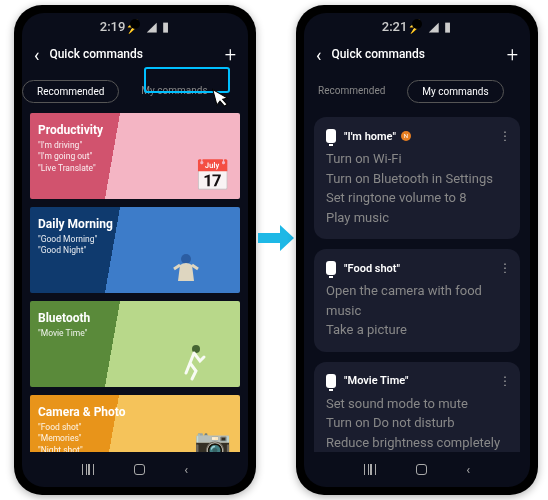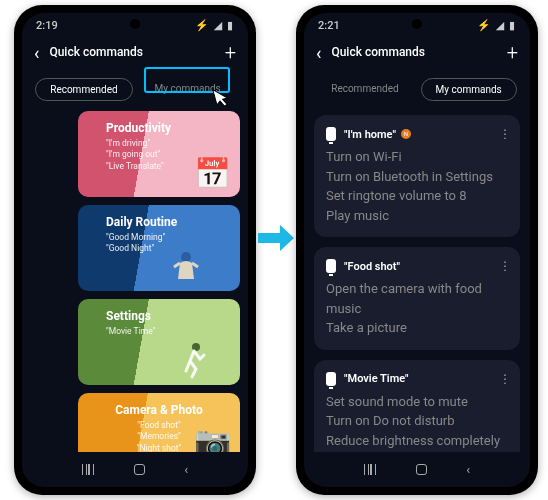--- a/index.html
+++ b/index.html
@@ -2,40 +2,40 @@
 <html><head>
 <meta charset="utf-8">
 <style>
 * { margin: 0; padding: 0; box-sizing: border-box; font-family: -apple-system, "Segoe UI", Roboto, sans-serif; }
 body { background: #fff; width: 548px; height: 500px; position: relative; }
 .phone { position: absolute; width: 242px; height: 490px; background: #000; border-radius: 28px; padding: 8px; box-shadow: 0 2px 8px rgba(0,0,0,.3); }
 .phone.left { left: 14px; top: 5px; }
 .phone.right { left: 296px; top: 5px; }
 .screen { width: 100%; height: 100%; background: #0a0d1a; border-radius: 22px; overflow: hidden; display: flex; flex-direction: column; position: relative; }
 .notch { position: absolute; top: 6px; left: 50%; transform: translateX(-50%); width: 10px; height: 10px; background: #000; border-radius: 50%; z-index: 10; }
-.statusbar { display: flex; justify-content: space-between; padding: 6px 14px 2px; color: #ccc; font-size: 11px; font-weight: 500; }
+.statusbar { display: flex; justify-content: center; padding: 6px 14px 2px; color: #ccc; font-size: 13px; font-weight: 500; }
 .statusbar .icons { letter-spacing: 1px; }
 .header { display: flex; align-items: center; padding: 6px 12px; color: #fff; }
 .header .back { font-size: 18px; margin-right: 10px; }
 .header .title { font-size: 12px; font-weight: 500; flex: 1; }
 .header .plus { font-size: 20px; font-weight: 300; }
-.tabs { display: flex; justify-content: center; gap: 8px; padding: 8px 0 10px; }
+.tabs { display: flex; gap: 8px; padding: 8px 0 10px; }
 .tab { font-size: 10px; padding: 5px 14px; border-radius: 14px; color: #888; }
 .tab.outlined { border: 1px solid #555; color: #fff; }
 .highlight-box { position: absolute; border: 2px solid #00bfff; width: 86px; height: 26px; top: 54px; left: 122px; border-radius: 3px; z-index: 5; }
 .cursor { position: absolute; top: 72px; left: 190px; z-index: 6; font-size: 22px; transform: rotate(-15deg); }
 .cards { flex: 1; overflow: hidden; padding: 0 8px; }
-.card-colored { border-radius: 10px; margin-bottom: 8px; padding: 10px 28px; position: relative; overflow: hidden; height: 86px; margin-left: 48px; }
+.card-colored { border-radius: 2px; margin-bottom: 8px; padding: 10px 8px; position: relative; overflow: hidden; height: 86px; }
 .card-colored.last { height: 72px; }
 .card-colored .ct { color: #fff; font-size: 12px; font-weight: 700; margin-bottom: 3px; }
 .card-colored .cs { color: rgba(255,255,255,.9); font-size: 8.5px; line-height: 1.35; }
 .productivity { background: linear-gradient(100deg, #d1536e 40%, #f4b5c4 40%); }
 .routine { background: linear-gradient(100deg, #0f3a6e 40%, #3d7cc9 40%); }
 .lifestyle { background: linear-gradient(100deg, #5a8a3a 40%, #b8d88a 40%); }
-.camera { background: linear-gradient(100deg, #e8941a 40%, #f5c35a 40%); text-align: center; }
+.camera { background: linear-gradient(100deg, #e8941a 40%, #f5c35a 40%); }
 .deco { position: absolute; right: 8px; bottom: 6px; font-size: 30px; opacity: .9; }
 .deco.calendar::before { content: "📅"; }
 .deco.person { right: 40px; bottom: 4px; width: 28px; height: 38px; }
 .deco.runner { right: 30px; bottom: 4px; }
 .deco.cam::before { content: "📷"; }
 .dark-cards { flex: 1; padding: 4px 10px; overflow: hidden; }
 .dark-card { background: #1a1d2e; border-radius: 12px; padding: 12px; margin-bottom: 10px; position: relative; }
 .dark-card .dch { display: flex; align-items: center; margin-bottom: 6px; }
 .dark-card .mic { width: 10px; height: 14px; background: #fff; border-radius: 3px; margin-right: 8px; position: relative; }
 .dark-card .mic::after { content: ""; position: absolute; bottom: -3px; left: 3px; width: 4px; height: 2px; background: #fff; }
@@ -79,31 +79,31 @@
     </div>
     <div class="cards">
       <div class="card-colored productivity">
         <div class="ct">Productivity</div>
         <div class="cs" style="white-space:pre-line">"I'm driving"
 "I'm going out"
 "Live Translate"</div>
         <span class="deco calendar"></span>
       </div>
       <div class="card-colored routine">
-        <div class="ct">Daily Routine</div>
+        <div class="ct">Daily Morning</div>
         <div class="cs" style="white-space:pre-line">"Good Morning"
 "Good Night"</div>
         <svg class="deco person" viewBox="0 0 28 38">
             <circle cx="14" cy="8" r="5" fill="#2a5a9e"></circle>
             <path d="M8 14 Q14 10 20 14 L22 30 L6 30 Z" fill="#f0e0c0"></path>
             <path d="M2 18 L8 14 M26 18 L20 14" stroke="#f0e0c0" stroke-width="3" fill="none"></path>
           </svg>
       </div>
       <div class="card-colored lifestyle">
-        <div class="ct">Settings</div>
+        <div class="ct">Bluetooth</div>
         <div class="cs" style="white-space:pre-line">"Movie Time"</div>
         <svg class="deco runner" width="34" height="40" viewBox="0 0 34 40">
             <circle cx="20" cy="6" r="4" fill="#3a5a2a"></circle>
             <path d="M18 10 L14 20 L10 30 M18 10 L24 18 L28 14 M14 20 L20 28 L16 36" stroke="#fff" stroke-width="3" fill="none" stroke-linecap="round"></path>
           </svg>
       </div>
       <div class="card-colored camera last">
         <div class="ct">Camera &amp; Photo</div>
         <div class="cs" style="white-space:pre-line">"Food shot"
 "Memories"

